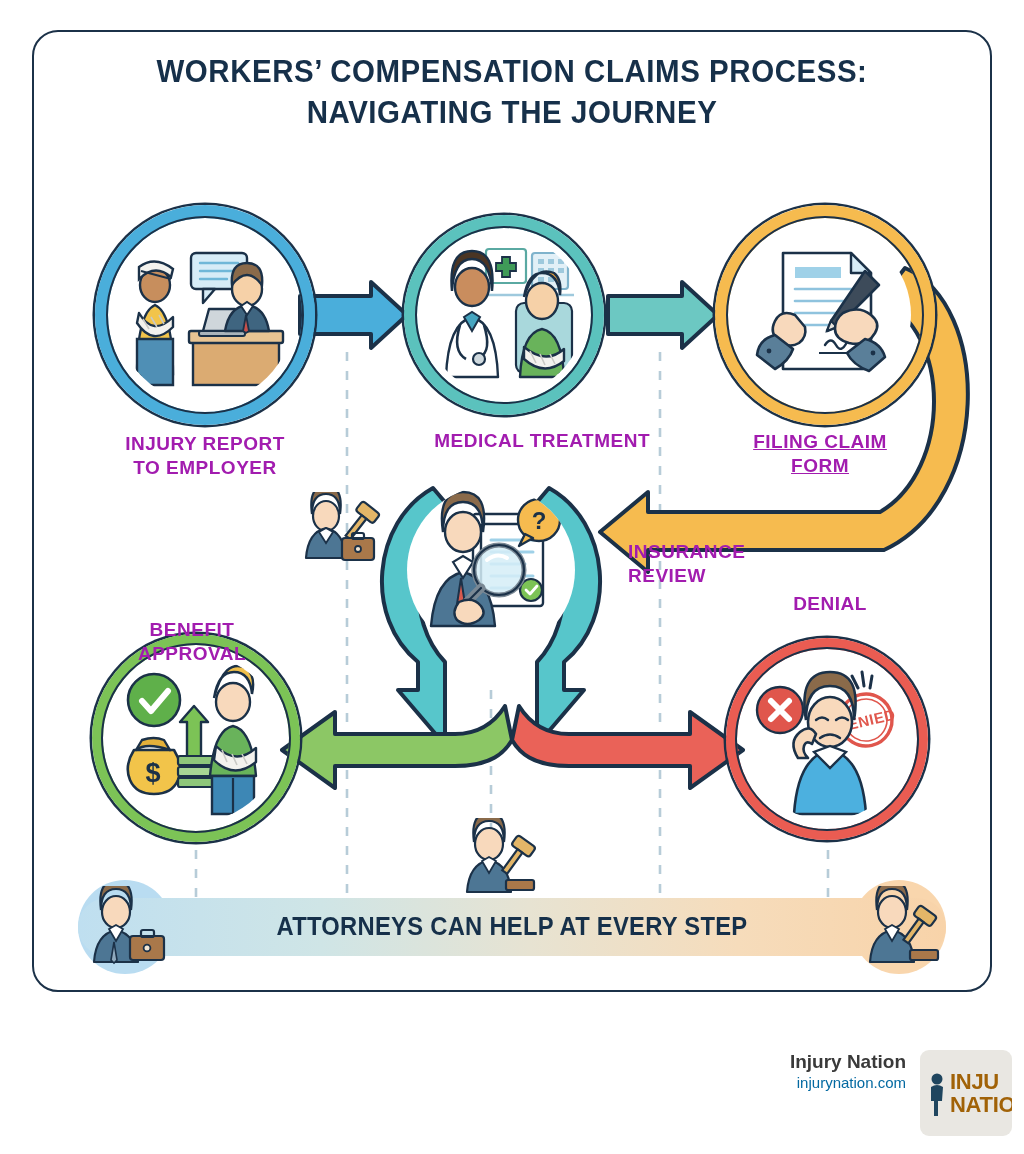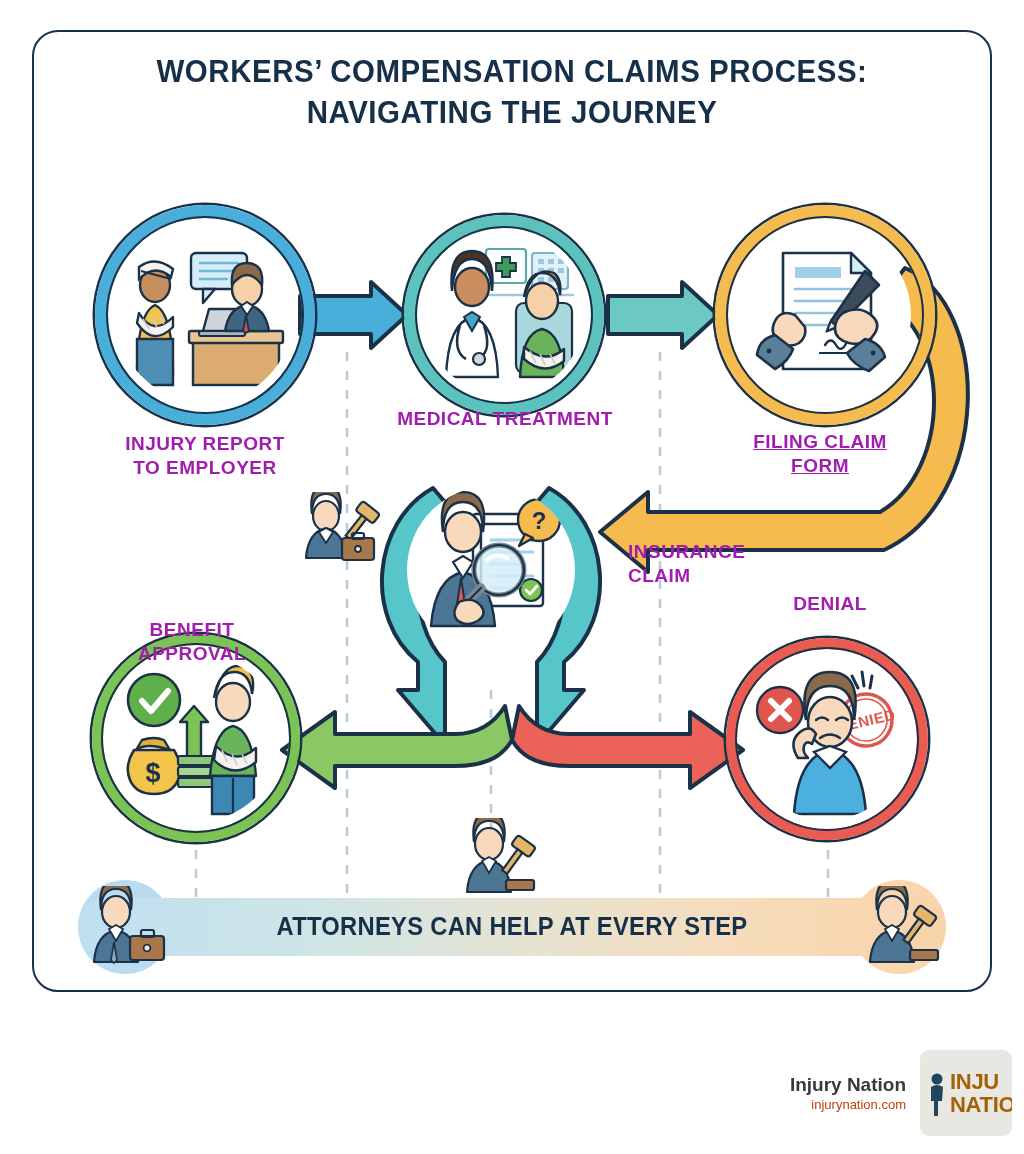--- a/index.html
+++ b/index.html
@@ -67,21 +67,21 @@
 
   
   #n-injury   {left:95px;  top:205px; width:220px;height:220px;}
   #n-medical  {left:404px; top:215px; width:200px;height:200px;}
   #n-filing   {left:715px; top:205px; width:220px;height:220px;}
   #n-insure   {left:393px; top:472px; width:196px;height:196px;}
   #n-benefit  {left:92px;  top:634px; width:208px;height:208px;}
   #n-denial   {left:726px; top:638px; width:202px;height:202px;}
 
   #l-injury  {left:60px; top:432px; width:290px;}
-  #l-medical {left:360px;top:407px; width:290px;}
+  #l-medical {left:360px;top:429px; width:290px;text-align:right;}
   #l-filing  {left:690px;top:430px; width:260px;text-decoration:underline;}
   #l-insure  {left:628px;top:540px; width:230px;text-align:left;}
   #l-benefit {left:72px; top:570px; width:240px;margin-top:48px;}
   #l-denial  {left:720px;top:592px; width:220px;}
 
   
   .banner{
     position:absolute;
     left:78px;top:898px;
     width:868px;height:58px;
@@ -97,24 +97,24 @@
     letter-spacing:0.3px;
     transform:scaleX(0.95);
   }
   .badge-circle{
     position:absolute;border-radius:50%;
   }
   #badge-left {left:78px; top:880px;width:94px;height:94px;background:#b9dcf1;}
   #badge-right{left:852px;top:880px;width:94px;height:94px;background:#f9d6ad;}
 
   
-  .footer{position:absolute;right:26px;bottom:18px;display:flex;align-items:center;gap:14px;}
+  .footer{position:absolute;right:26px;bottom:18px;display:flex;align-items:flex-start;gap:14px;}
   .f-text{text-align:right;line-height:1.25;}
   .f-name{font-size:19px;font-weight:bold;color:#3a3a3a;}
-  .f-url{font-size:13px;color:#c2410c;}
+  .f-url{font-size:15px;color:#0369a1;}
   .f-logo{
     width:92px;height:86px;border-radius:9px;background:#e9e7e2;
     position:relative;overflow:hidden;margin-right:-14px;
   }
   .f-logo-txt{
     position:absolute;left:30px;top:20px;
     color:#a16207;font-weight:bold;font-size:22px;line-height:1.05;
     letter-spacing:-0.3px;
   }
   .f-logo-mark{position:absolute;left:6px;top:22px;}
@@ -313,21 +313,21 @@
       <circle cx="92" cy="84" r="25" fill="#d5edf7" fill-opacity="0.85" stroke="#7a8894" stroke-width="5"></circle>
       <circle cx="92" cy="84" r="25" fill="none" stroke="#1b3148" stroke-width="2.2"></circle>
       <path d="M74 102 L58 118" stroke="#7a8894" stroke-width="9" stroke-linecap="round"></path>
       <path d="M74 102 L58 118" stroke="#1b3148" stroke-width="2.2" stroke-linecap="round" fill="none"></path>
       <path d="M80 74 q10 -8 20 -2" fill="none" stroke="#fff" stroke-width="4" stroke-linecap="round"></path>
 
       <path d="M52 116 q14 -6 22 4 q6 8 -2 14 q-12 8 -22 0 q-6 -8 2 -18z" fill="#f8d9bc" stroke="#1b3148" stroke-width="2.4"></path>
     </svg>
   </div>
   <div class="lbl" id="l-insure">INSURANCE
-CLAIM</div>
+REVIEW</div>
 
   <div class="node" id="n-benefit">
     <div class="ring" style="inset:0;border:11px solid #7cc356;outline:2.5px solid #1b3148;outline-offset:-11px;box-shadow:0 0 0 2.5px #1b3148;"></div>
     <svg class="art" style="left:20px;top:20px;width:168px;height:168px;" viewBox="0 0 168 168">
 
       <circle cx="42" cy="46" r="26" fill="#5fb04a" stroke="#1b3148" stroke-width="2.6"></circle>
       <path d="M30 47 l9 10 l17 -20" fill="none" stroke="#fff" stroke-width="6" stroke-linecap="round" stroke-linejoin="round"></path>
 
       <path d="M82 52 L96 68 L89 68 L89 122 L75 122 L75 68 L68 68 Z" fill="#7cc356" stroke="#1b3148" stroke-width="2.4" stroke-linejoin="round"></path>
 

